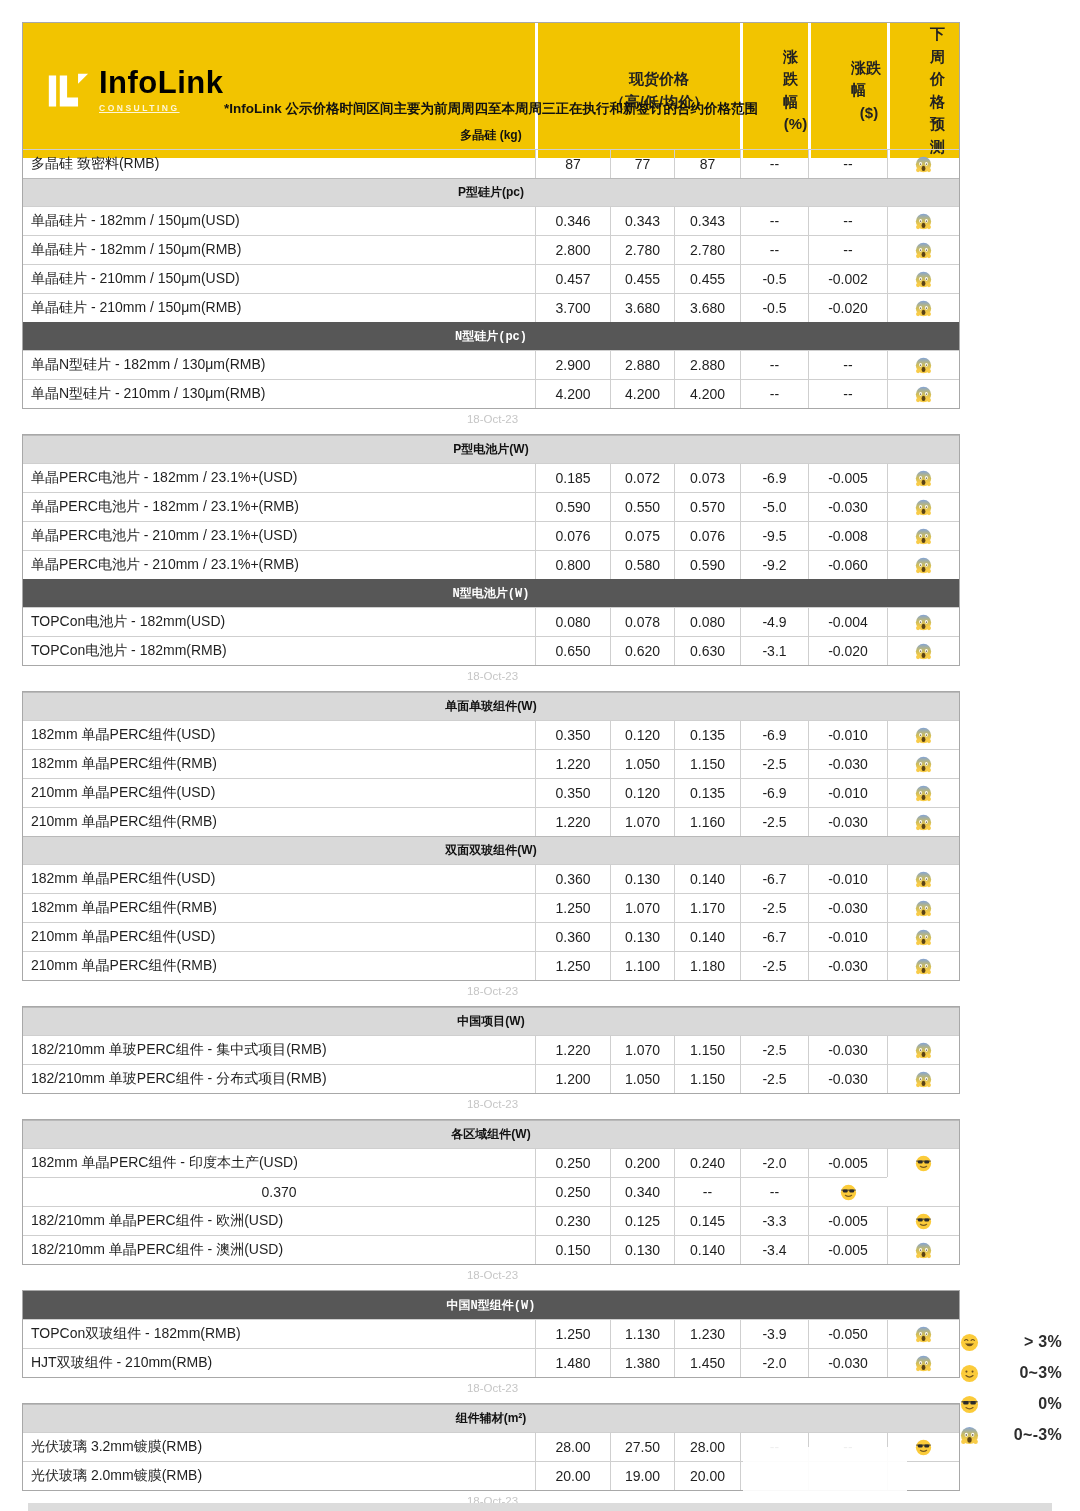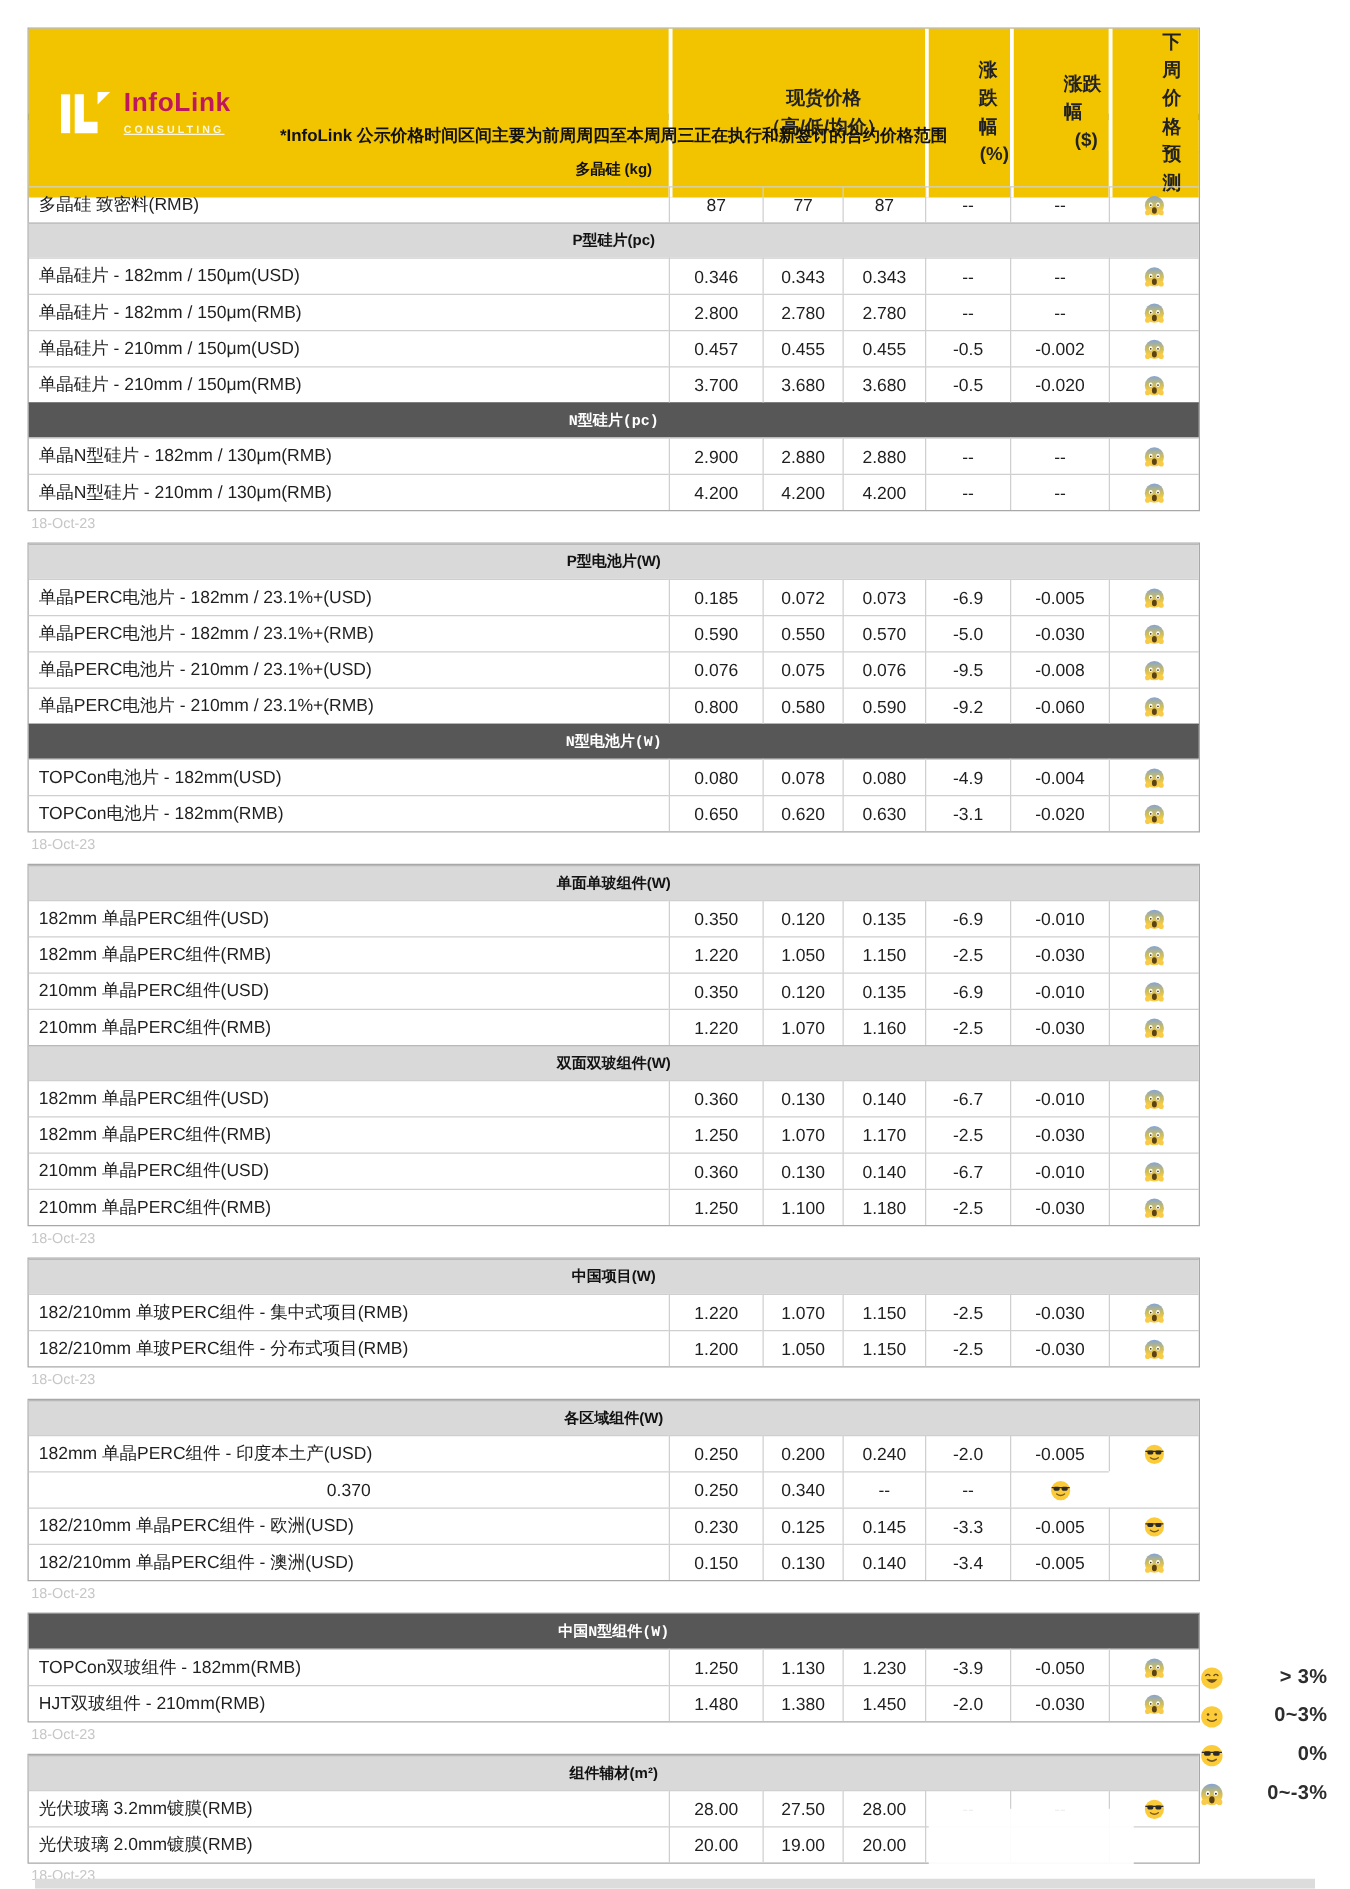--- a/index.html
+++ b/index.html
@@ -15,21 +15,21 @@
   
   .yellow-header{height:68px;}
   .hcell{
     background:#F2C400;display:flex;flex-direction:column;align-items:center;justify-content:center;
     font-weight:bold;font-size:15px;line-height:1.5;color:#222;box-sizing:border-box;padding-left:40px;
   }
   .hcell.logo{align-items:flex-start;padding-left:24px;}
   .hcell.span3{grid-column:2 / 5;}
   .hcell.sep{border-left:3px solid #ffffff;}
   .logo-row{display:flex;align-items:center;gap:10px;}
-  .logo-text .brand{color:#be185d;font-size:21px;font-weight:bold;letter-spacing:.5px;line-height:1;}
+  .logo-text .brand{color:#000000;font-size:31px;font-weight:bold;letter-spacing:.5px;line-height:1;}
   .logo-text .sub{color:rgba(255,255,255,.85);font-size:8.5px;letter-spacing:2.5px;font-weight:bold;margin-top:4px;text-decoration:underline;}
   
   .note-row{
     height:30px;display:flex;align-items:center;justify-content:center;
     font-weight:bold;font-size:13.5px;color:#111;border-top:5px solid #4d7c0f;box-sizing:border-box;
   }
   
   .section-header{
     height:28px;display:flex;align-items:center;justify-content:center;
     font-weight:bold;font-size:12px;background:#D9D9D9;color:#111;
@@ -42,21 +42,21 @@
     display:flex;align-items:center;border-top:1px solid #cfcfcf;box-sizing:border-box;
     font-size:14px;color:#1f1f1f;white-space:nowrap;overflow:hidden;
   }
   .row .cell + .cell{border-left:1px solid #cfcfcf;}
   .cell.name{padding-left:8px;}
   .cell.num,.cell.emoji-cell{justify-content:center;}
   .neg{color:#C0403C;}
   .faded{color:#b5b5b5;}
   .emoji{width:17px;height:17px;display:block;}
   
-  .date-row{height:25px;font-size:11.5px;color:#c6c6c6;padding:4px 0 16px 3px;box-sizing:border-box;}
+  .date-row{height:25px;font-size:11.5px;color:#c6c6c6;padding:4px 0 16px 3px;box-sizing:border-box;text-align:center;}
   
   .legend{position:absolute;left:960px;top:1331px;width:102px;}
   .legend-item{display:flex;align-items:center;justify-content:space-between;height:22px;margin-bottom:9px;}
   .legend-item .lbl{font-size:16px;font-weight:bold;color:#2d2d2d;letter-spacing:.3px;}
   .legend-item .emoji{width:19px;height:19px;}
   
   .watermark-patch{position:absolute;left:743px;top:1447px;width:164px;height:56px;background:#ffffff;opacity:.93;}
   
   .bottom-strip{position:absolute;left:28px;top:1503px;width:1024px;height:8px;background:#dcdcdc;}
 </style>

